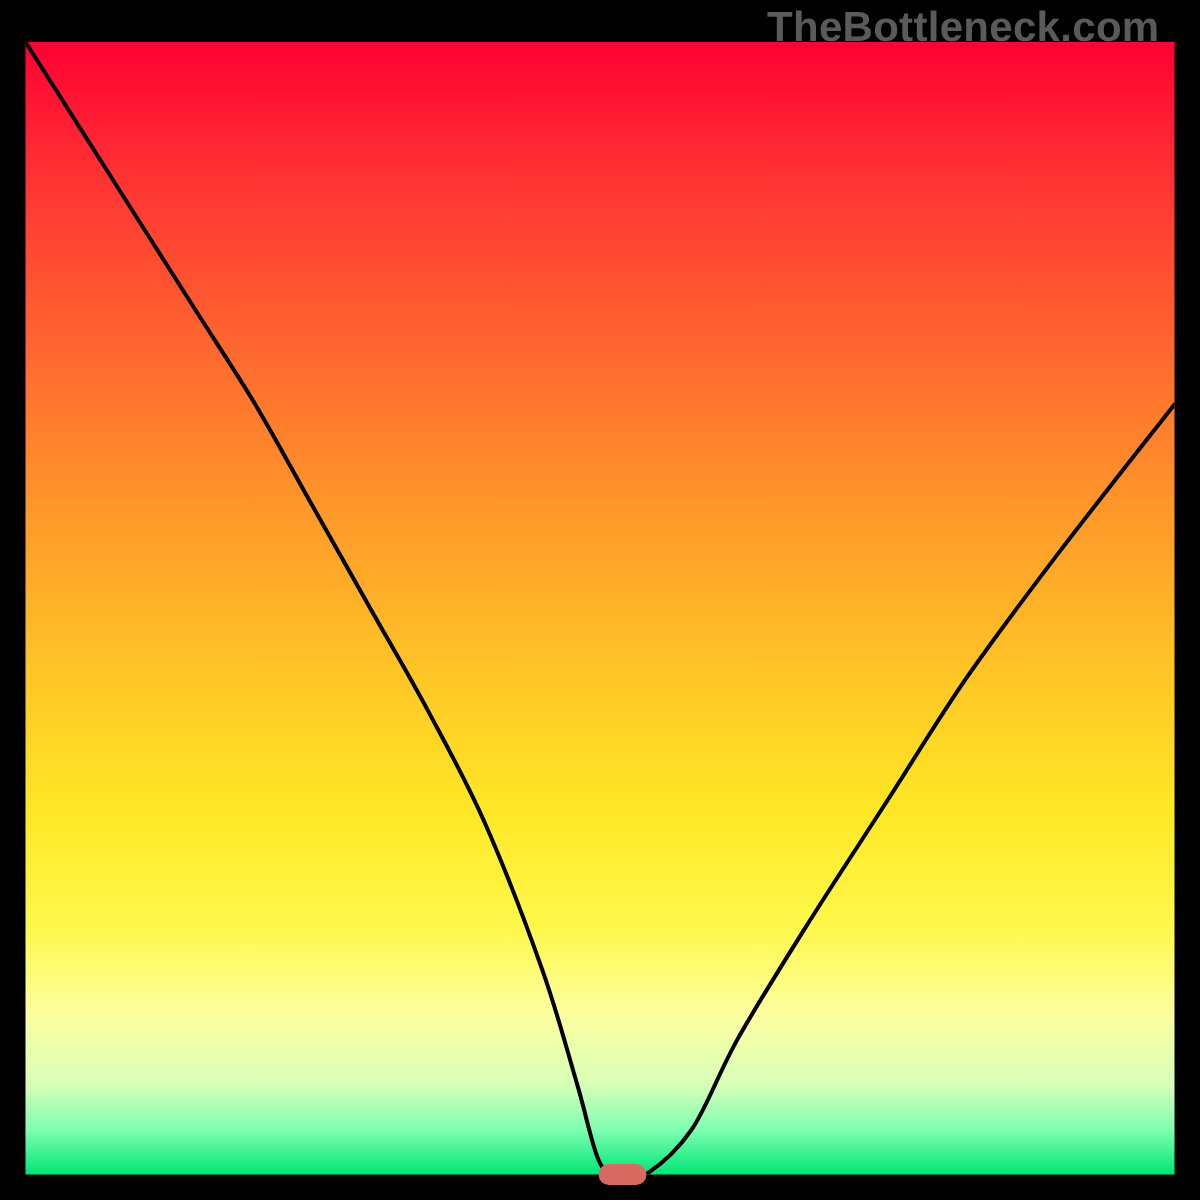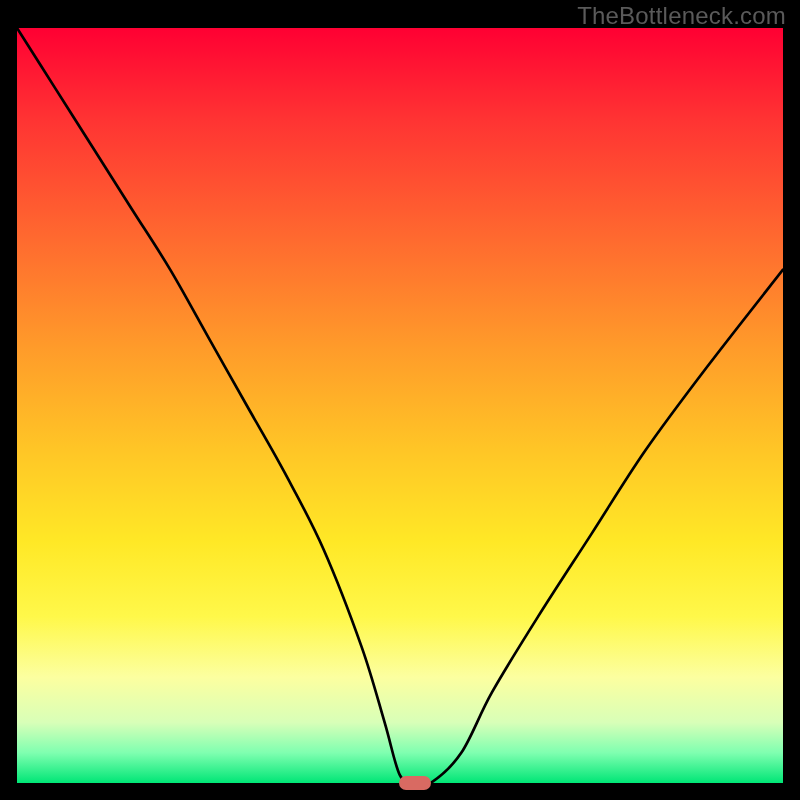--- a/index.html
+++ b/index.html
@@ -13,24 +13,24 @@
   }
   .frame {
     position: relative;
     width: 800px;
     height: 800px;
     background: #000;
   }
   .watermark {
     position: absolute;
     top: 2px;
-    right: 14px;
+    right: 27px;
     color: #5a5a5a;
-    font-size: 24px;
-    font-weight: 400;
+    font-size: 28px;
+    font-weight: 700;
     letter-spacing: 0.2px;
     user-select: none;
   }
   .plot-area {
     position: absolute;
     left: 17px;
     top: 28px;
     width: 766px;
     height: 755px;
     background: linear-gradient(

